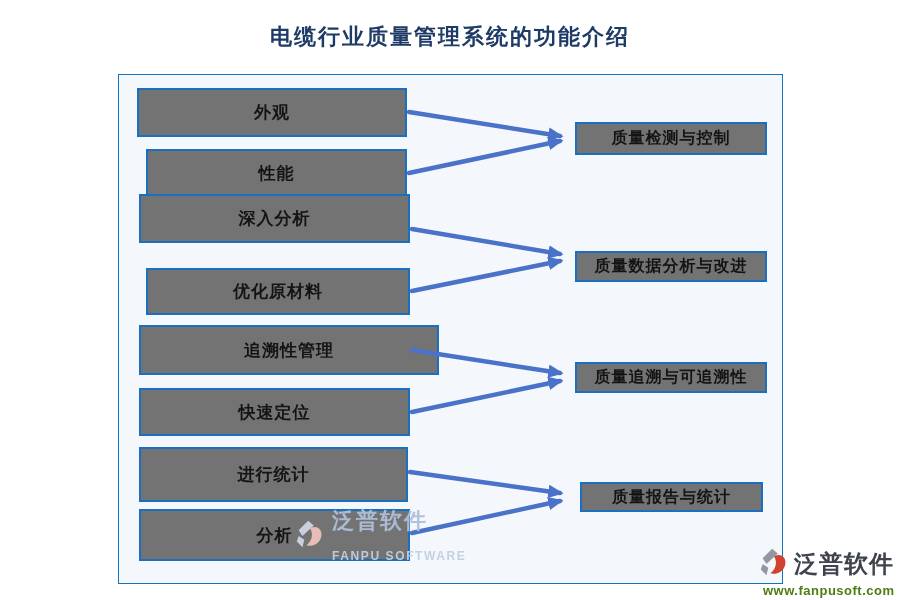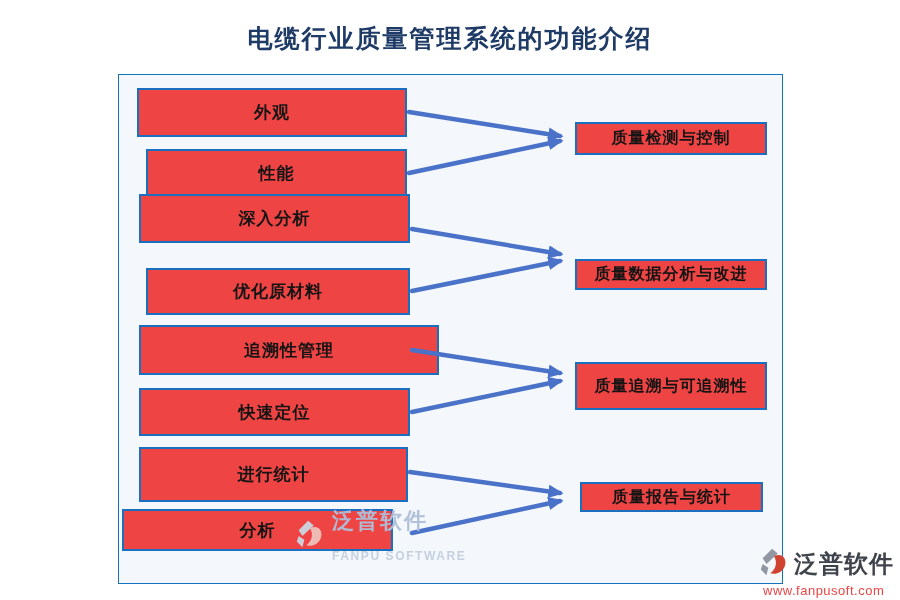--- a/index.html
+++ b/index.html
@@ -5,67 +5,67 @@
   html,body{margin:0;padding:0;background:#ffffff;}
   .canvas{
     position:relative;width:900px;height:600px;overflow:hidden;
     background:#ffffff;
     font-family:"Liberation Sans","DejaVu Sans",sans-serif;
   }
   .page-title{
     position:absolute;left:0;top:22px;width:100%;
     text-align:center;
     font-family:"Liberation Serif","DejaVu Serif",serif;
-    font-weight:bold;font-size:25px;letter-spacing:2px;
+    font-weight:bold;font-size:22px;letter-spacing:2px;
     color:#1e3a66;margin:0;
   }
   .panel{
     position:absolute;left:118px;top:74px;width:665px;height:510px;
     background:#f4f7fb;border:1.5px solid #1273be;box-sizing:border-box;
   }
   .box{
-    position:absolute;background:#ef4444;border:2px solid #1b6fc0;
+    position:absolute;background:#737373;border:2px solid #1b6fc0;
     box-sizing:border-box;display:flex;align-items:center;justify-content:center;
     font-size:17px;font-weight:600;color:#141414;letter-spacing:1px;
   }
   
   .lb0{left:137px;top:88px; width:270px;height:49px;}
   .lb1{left:146px;top:149px;width:261px;height:48px;}
   .lb2{left:139px;top:194px;width:271px;height:49px;}
   .lb3{left:146px;top:268px;width:264px;height:47px;}
   .lb4{left:139px;top:325px;width:300px;height:50px;}
   .lb5{left:139px;top:388px;width:271px;height:48px;}
   .lb6{left:139px;top:447px;width:269px;height:55px;}
-  .lb7{left:122px;top:509px;width:271px;height:42px;}
+  .lb7{left:139px;top:509px;width:271px;height:52px;}
   
   .rbox{font-size:16px;}
   .rb0{left:575px;top:122px;width:192px;height:33px;}
-  .rb1{left:575px;top:259px;width:192px;height:31px;}
-  .rb2{left:575px;top:362px;width:192px;height:48px;}
+  .rb1{left:575px;top:251px;width:192px;height:31px;}
+  .rb2{left:575px;top:362px;width:192px;height:31px;}
   .rb3{left:580px;top:482px;width:183px;height:30px;}
   .arrow-layer{
     position:absolute;left:0;top:0;width:900px;height:600px;
     pointer-events:none;
   }
   
   .watermark{
     position:absolute;left:293px;top:510px;display:flex;align-items:center;
     gap:5px;opacity:0.95;
   }
   .watermark .wm-text{display:flex;flex-direction:column;line-height:1;}
   .wm-name{font-size:22px;font-weight:bold;color:#aebfd9;letter-spacing:2px;}
   .wm-sub{font-size:12px;color:#c3cfdf;letter-spacing:1.6px;margin-top:18px;font-weight:bold;}
   
   .brand{
     position:absolute;left:757px;top:545px;display:flex;flex-direction:column;
     align-items:flex-start;
   }
   .brand-row{display:flex;align-items:center;gap:3px;}
   .brand-name{font-size:24px;font-weight:bold;color:#3f434b;letter-spacing:1px;line-height:1;}
-  .brand-url{font-size:13px;font-weight:normal;color:#ef4444;letter-spacing:0.5px;margin-top:1px;margin-left:6px;line-height:1;}
+  .brand-url{font-size:13px;font-weight:bold;color:#4d7c0f;letter-spacing:0.5px;margin-top:1px;margin-left:6px;line-height:1;}
 </style>
 </head>
 <body>
 
 <div class="canvas">
 
   <h1 class="page-title">电缆行业质量管理系统的功能介绍</h1>
 
   <div class="panel"></div>
 

